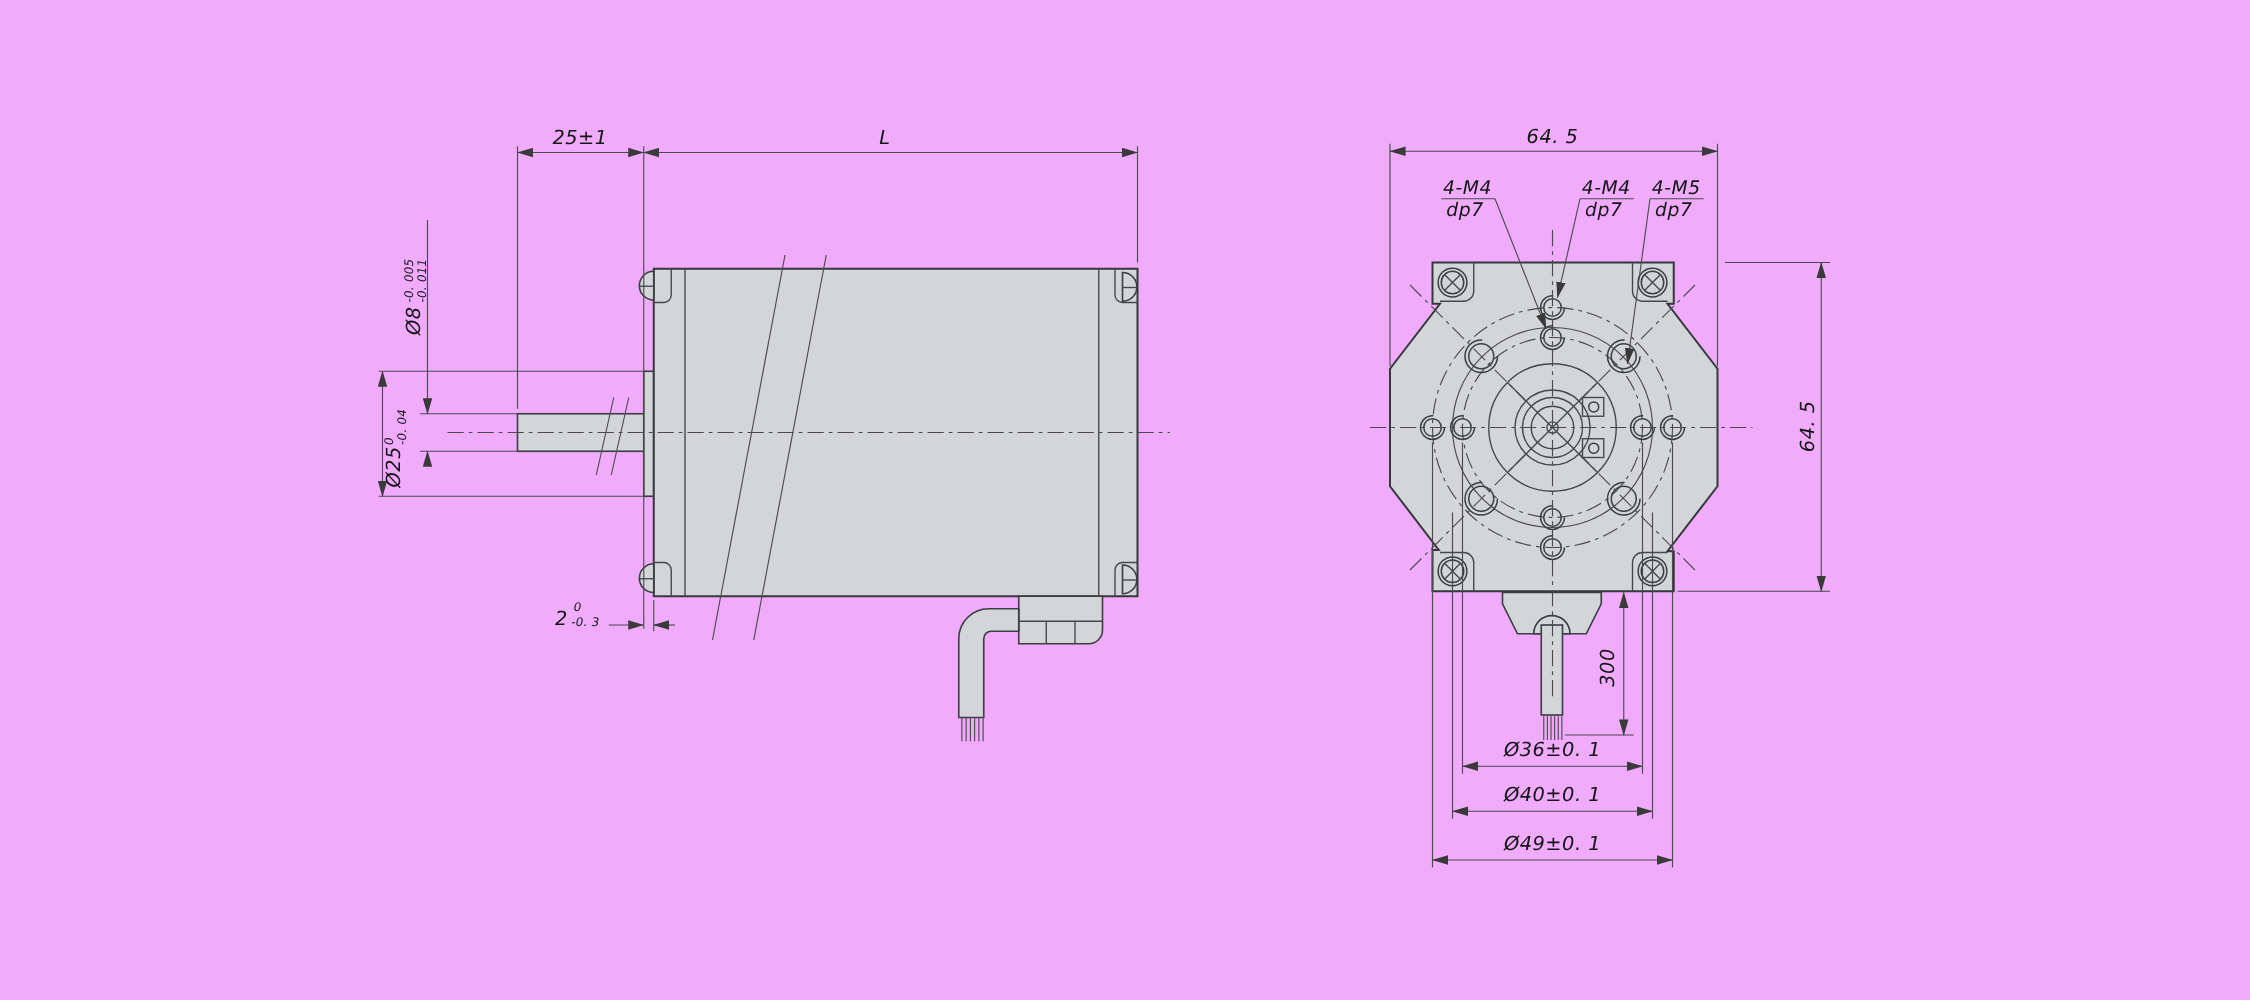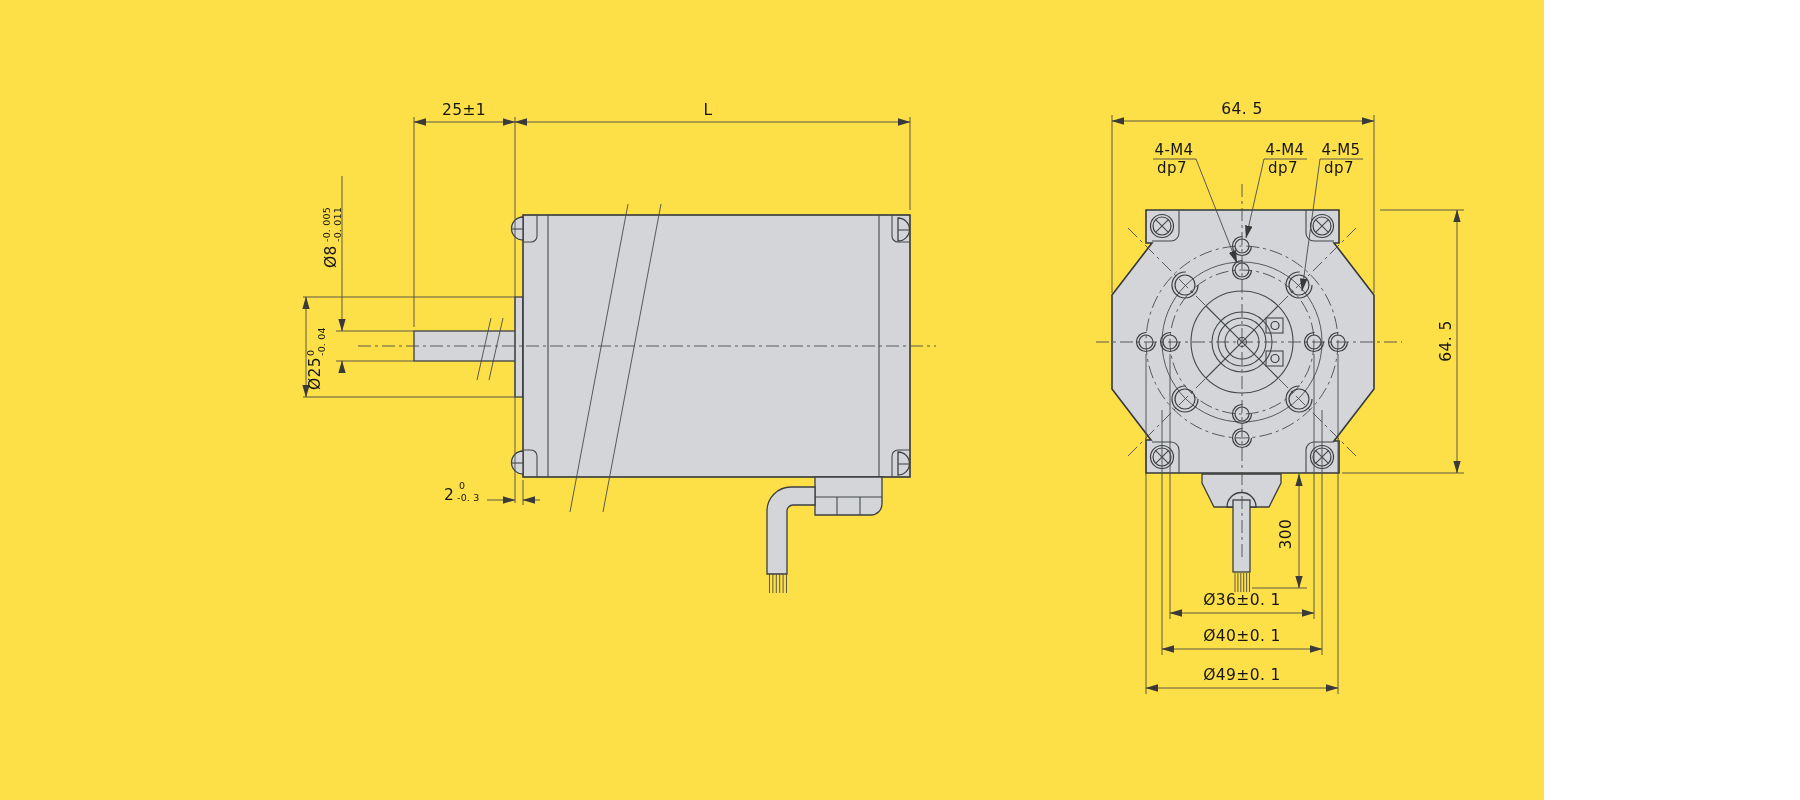--- a/index.html
+++ b/index.html
@@ -1,16 +1,16 @@
 <!DOCTYPE html>
 <html><head>
 <meta charset="utf-8">
 <style>
   html,body{margin:0;padding:0;background:#ffffff;}
-  .stage{width:1544px;height:800px;position:relative;background:#fde047;overflow:hidden;}
+  .stage{width:1800px;height:800px;position:relative;background:#f0abfc;overflow:hidden;font-style:italic;}
   svg{display:block;}
   text{font-family:"DejaVu Sans","Liberation Sans",sans-serif;fill:#151515;}
   .dimtxt{font-size:15.5px;letter-spacing:.4px;}
   .toltxt{font-size:9.5px;letter-spacing:.2px;}
   .lbltxt{font-size:15px;letter-spacing:.4px;}
   .outline{fill:#d3d5d8;stroke:#35383a;stroke-width:1.6;}
   .part{fill:#d3d5d8;stroke:#3c3f42;stroke-width:1.3;}
   .iline{fill:none;stroke:#45484a;stroke-width:1.1;}
   .thin{fill:none;stroke:#4a4a4a;stroke-width:0.9;}
   .dim{fill:none;stroke:#4a4a4a;stroke-width:0.9;}

